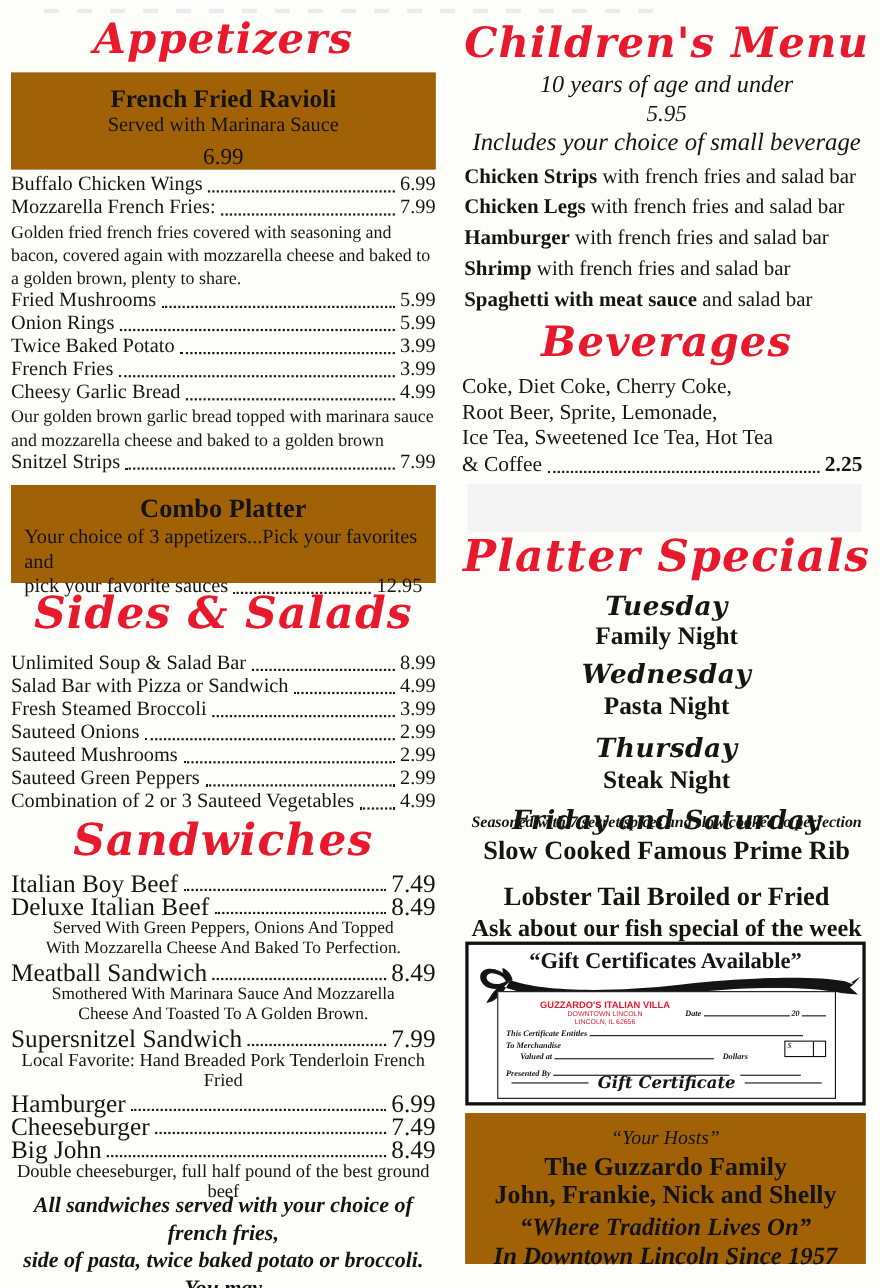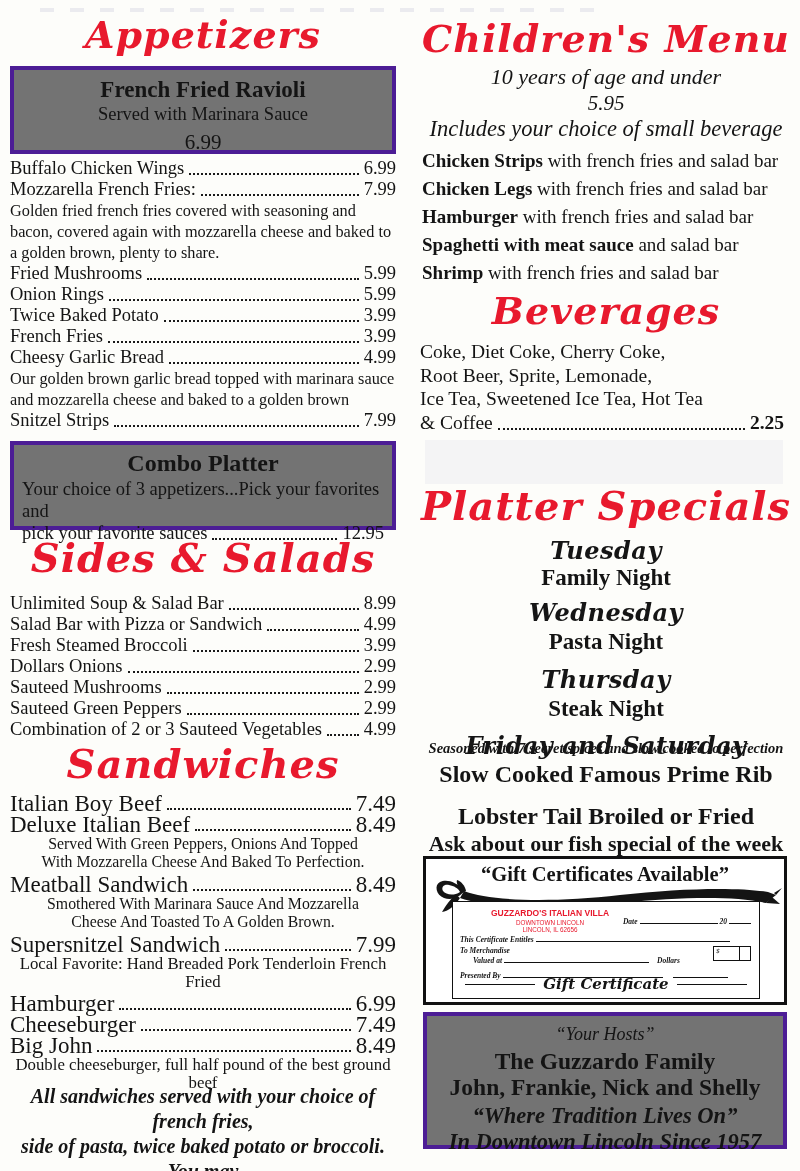--- a/index.html
+++ b/index.html
@@ -23,21 +23,21 @@
   }
   
   .mrow{display:flex;align-items:flex-end;font-size:18.5px;line-height:21px;}
   .mrow .nm{white-space:nowrap;}
   .mrow .dots{flex:1;border-bottom:2px dotted #1a1a1a;margin:0 5px 4px 5px;}
   .mrow .pr{white-space:nowrap;}
   .idesc{font-size:16.3px;line-height:21px;}
   .cdesc{font-size:15.8px;line-height:17.5px;text-align:center;}
   .srow{font-size:23px;line-height:21px;}
   
-  .pinkbox{background:#737373;border:4px solid #4c1d95;box-sizing:border-box;}
+  .pinkbox{background:#a16207;border:4px solid #a16207;box-sizing:border-box;}
   
   #ravioli-box{left:0;top:66px;width:386px;height:88px;text-align:center;}
   #ravioli-box .t{font-size:23px;font-weight:700;margin-top:7px;}
   #ravioli-box .s{font-size:18.5px;margin-top:1px;}
   #ravioli-box .p{font-size:21px;margin-top:5px;}
   #combo-box{left:0;top:441px;width:386px;height:89px;padding:3px 8px;}
   #combo-box .t{font-size:24px;font-weight:700;text-align:center;line-height:30px;}
   #combo-box .l1{font-size:18.5px;line-height:22px;}
   #combo-box .crow{display:flex;align-items:flex-end;font-size:18.5px;line-height:22px;}
   #combo-box .crow .dots{flex:1;border-bottom:2px dotted #1a1a1a;margin:0 5px 4px 5px;}
@@ -160,21 +160,21 @@
       <span class="nm">Salad Bar with Pizza or Sandwich</span>
       <span class="dots"></span>
       <span class="pr">4.99</span>
     </div>
     <div class="mrow">
       <span class="nm">Fresh Steamed Broccoli</span>
       <span class="dots"></span>
       <span class="pr">3.99</span>
     </div>
     <div class="mrow">
-      <span class="nm">Dollars Onions</span>
+      <span class="nm">Sauteed Onions</span>
       <span class="dots"></span>
       <span class="pr">2.99</span>
     </div>
     <div class="mrow">
       <span class="nm">Sauteed Mushrooms</span>
       <span class="dots"></span>
       <span class="pr">2.99</span>
     </div>
     <div class="mrow">
       <span class="nm">Sauteed Green Peppers</span>
@@ -244,22 +244,22 @@
 
   <div class="abs script-red" style="left:0;top:16px;width:376px;font-size:38px;">Children's Menu</div>
   <div class="abs" style="left:0;top:64px;width:376px;text-align:center;font-size:22px;font-style:italic;">10 years of age and under</div>
   <div class="abs" style="left:0;top:91px;width:376px;text-align:center;font-size:21px;font-style:italic;">5.95</div>
   <div class="abs" style="left:0;top:116px;width:376px;text-align:center;font-size:22.5px;font-style:italic;">Includes your choice of small beverage</div>
 
   <div class="abs" style="left:4px;top:147px;width:372px;">
     <div class="chrow"><b>Chicken Strips</b><span> with french fries and salad bar</span></div>
     <div class="chrow"><b>Chicken Legs</b><span> with french fries and salad bar</span></div>
     <div class="chrow"><b>Hamburger</b><span> with french fries and salad bar</span></div>
+    <div class="chrow"><b>Shrimp</b><span> with french fries and salad bar</span></div>
     <div class="chrow"><b>Spaghetti with meat sauce</b><span> and salad bar</span></div>
-    <div class="chrow"><b>Shrimp</b><span> with french fries and salad bar</span></div>
   </div>
 
   <div class="abs script-red" style="left:0;top:288px;width:376px;font-size:38px;">Beverages</div>
 
   <div class="abs" style="left:2px;top:340px;width:364px;">
     <div class="bevline">Coke, Diet Coke, Cherry Coke,</div>
     <div class="bevline">Root Beer, Sprite, Lemonade,</div>
     <div class="bevline">Ice Tea, Sweetened Ice Tea, Hot Tea</div>
     <div class="bevrow">
       <span>&amp; Coffee</span>

